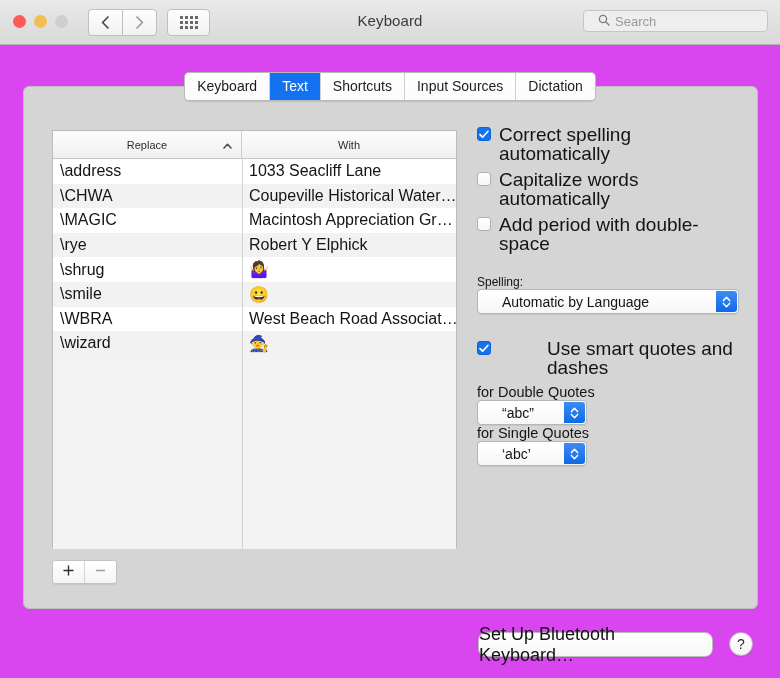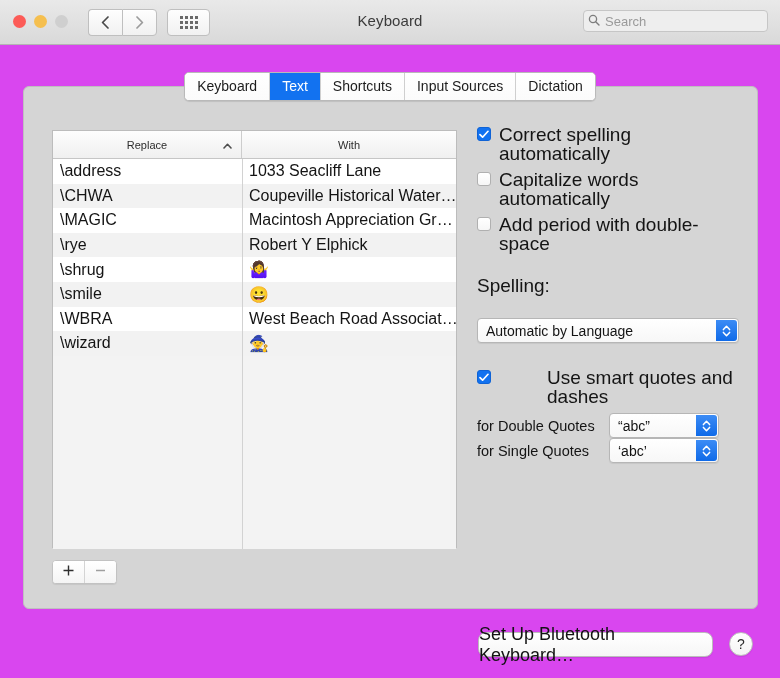--- a/index.html
+++ b/index.html
@@ -107,21 +107,21 @@
     position: absolute;
     right: 12px;
     top: 10px;
     width: 185px;
     height: 22px;
     border-radius: 4px;
     background: #eeeeee;
     border: 1px solid #c6c6c6;
     display: flex;
     align-items: center;
-    padding: 0 4px;
+    padding: 0 14px;
     box-sizing: border-box;
   }
   #search-field .sicon { flex: 0 0 auto; margin-right: 5px; display:block; }
   #search-placeholder {
     font-size: 13px;
     color: #9a9a9a;
   }
 
   
   #tabbar {
@@ -298,60 +298,61 @@
     background: #1272f0;
     border-color: #0f63d6;
   }
   .cblabel {
     font-size: 19px;
     color: #141414;
     line-height: 19px;
   }
 
   .section-label {
-    font-size: 19px;
+    font-size: 12px;
     color: #141414;
     margin-top: 22px;
-    margin-bottom: 21px;
+    margin-bottom: 0;
   }
 
   .popup {
     position: relative;
     height: 25px;
     border-radius: 4px;
     border: 1px solid #b6b6b6;
     background: linear-gradient(to bottom, #ffffff, #f7f7f7);
     box-sizing: border-box;
     display: flex;
     align-items: center;
     box-shadow: 0 1px 1px rgba(0,0,0,0.07);
   }
   .popup .pval {
     font-size: 14px;
     color: #131313;
-    padding-left: 8px;
+    padding-left: 24px;
     white-space: nowrap;
   }
   .popup .parrows {
     position: absolute;
     right: 1px;
     top: 1px;
     bottom: 1px;
     width: 21px;
     border-radius: 0 3px 3px 0;
     background: linear-gradient(to bottom, #3c8cf5, #0f6ae8);
     display: flex;
     align-items: center;
     justify-content: center;
   }
   #spelling-popup { width: 262px; }
 
   .quote-row {
     display: flex;
-    align-items: center;
+    align-items: flex-start;
+    flex-direction: column;
   }
   .quote-label {
     font-size: 14.5px;
     color: #141414;
     width: 132px;
     flex: 0 0 auto;
   }
   .quote-popup { width: 110px; }
   .quote-popup .pval { font-size: 14px; }
 

